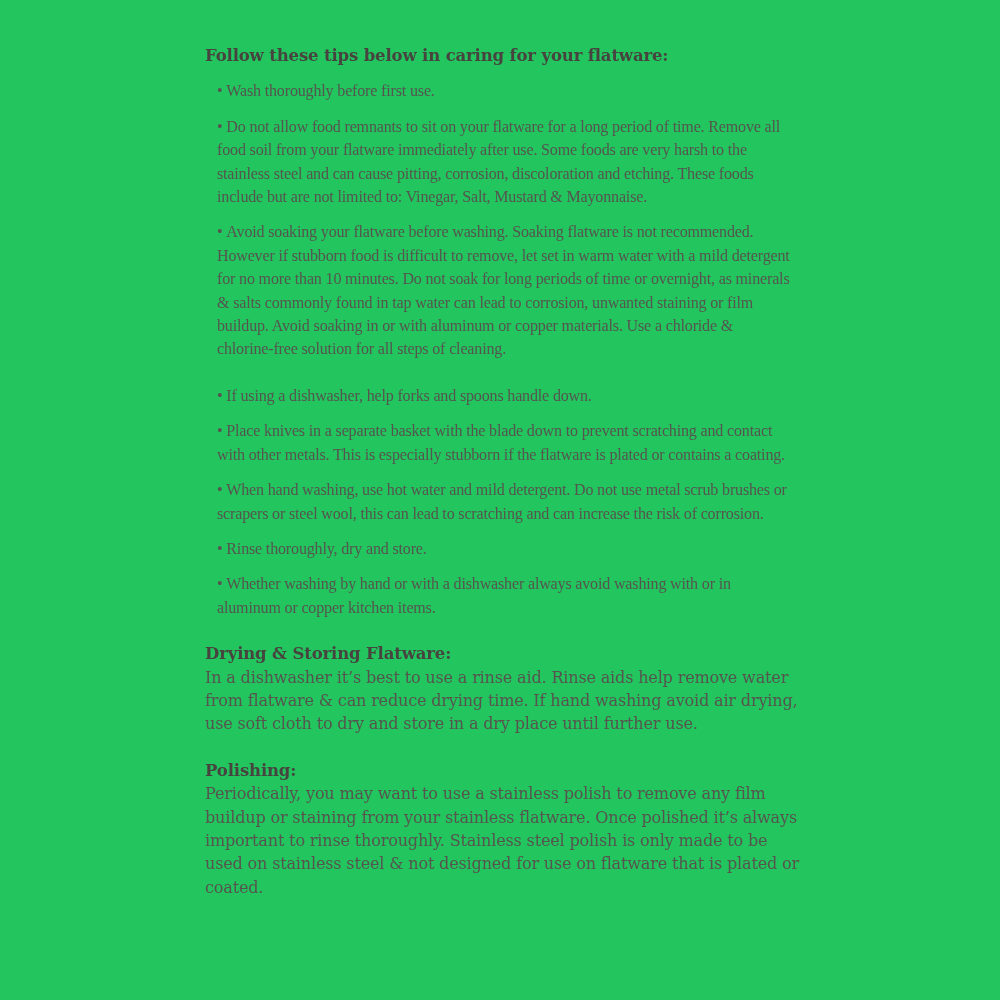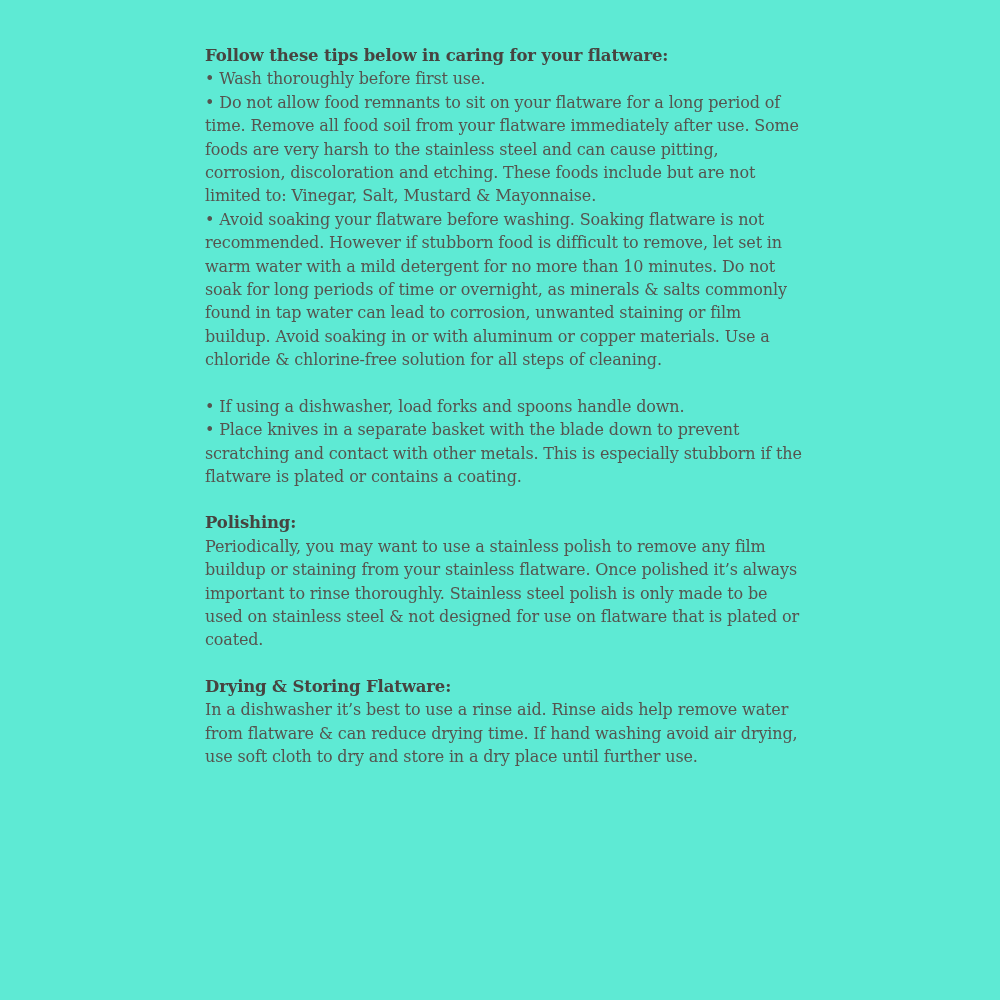--- a/index.html
+++ b/index.html
@@ -4,21 +4,21 @@
 <style>
   html, body {
     margin: 0;
     padding: 0;
     background: #ffffff;
   }
   .page {
     position: relative;
     width: 1000px;
     height: 1000px;
-    background: #5eead4;
+    background: #22c55e;
     overflow: hidden;
   }
   .content {
     position: absolute;
     left: 205px;
     top: 44px;
     width: 597px;
     font-family: "DejaVu Serif", serif;
     font-size: 16px;
     line-height: 23.4px;
@@ -27,45 +27,48 @@
   }
   .section { margin: 0; }
   .section + .section { margin-top: 23px; }
   .heading {
     margin: 0;
     font-size: 16.5px;
     font-weight: bold;
     color: #474440;
   }
   .para { margin: 0; }
-  .bullet { margin: 0; }
+  .bullet { margin: 12px; font-family: Liberation Serif, serif; }
   .bullet::before { content: "\2022\00a0"; }
 </style>
 </head>
 <body>
 
 <div class="page">
   <div class="content">
 
     <div class="section">
       <p class="heading">Follow these tips below in caring for your flatware:</p>
       <p class="bullet">Wash thoroughly before first use.</p>
       <p class="bullet">Do not allow food remnants to sit on your flatware for a long period of time. Remove all food soil from your flatware immediately after use. Some foods are very harsh to the stainless steel and can cause pitting, corrosion, discoloration and etching. These foods include but are not limited to: Vinegar, Salt, Mustard &amp; Mayonnaise.</p>
       <p class="bullet">Avoid soaking your flatware before washing. Soaking flatware is not recommended. However if stubborn food is difficult to remove, let set in warm water with a mild detergent for no more than 10 minutes. Do not soak for long periods of time or overnight, as minerals &amp; salts commonly found in tap water can lead to corrosion, unwanted staining or film buildup. Avoid soaking in or with aluminum or copper materials. Use a chloride &amp; chlorine-free solution for all steps of cleaning.</p>
     </div>
 
     <div class="section">
-      <p class="bullet">If using a dishwasher, load forks and spoons handle down.</p>
+      <p class="bullet">If using a dishwasher, help forks and spoons handle down.</p>
       <p class="bullet">Place knives in a separate basket with the blade down to prevent scratching and contact with other metals. This is especially stubborn if the flatware is plated or contains a coating.</p>
+      <p class="bullet">When hand washing, use hot water and mild detergent. Do not use metal scrub brushes or scrapers or steel wool, this can lead to scratching and can increase the risk of corrosion.</p>
+      <p class="bullet">Rinse thoroughly, dry and store.</p>
+      <p class="bullet">Whether washing by hand or with a dishwasher always avoid washing with or in aluminum or copper kitchen items.</p>
+    </div>
+
+    <div class="section">
+      <p class="heading">Drying &amp; Storing Flatware:</p>
+      <p class="para">In a dishwasher it’s best to use a rinse aid. Rinse aids help remove water from flatware &amp; can reduce drying time. If hand washing avoid air drying, use soft cloth to dry and store in a dry place until further use.</p>
     </div>
 
     <div class="section">
       <p class="heading">Polishing:</p>
       <p class="para">Periodically, you may want to use a stainless polish to remove any film buildup or staining from your stainless flatware. Once polished it’s always important to rinse thoroughly. Stainless steel polish is only made to be used on stainless steel &amp; not designed for use on flatware that is plated or coated.</p>
     </div>
 
-    <div class="section">
-      <p class="heading">Drying &amp; Storing Flatware:</p>
-      <p class="para">In a dishwasher it’s best to use a rinse aid. Rinse aids help remove water from flatware &amp; can reduce drying time. If hand washing avoid air drying, use soft cloth to dry and store in a dry place until further use.</p>
-    </div>
-
   </div>
 </div>
 
 </body></html>

